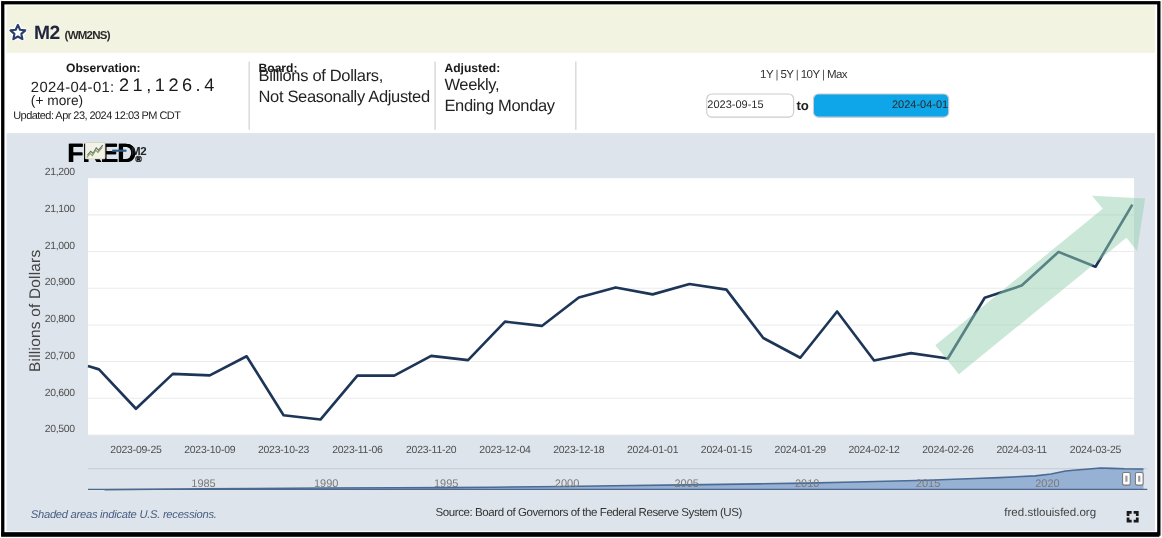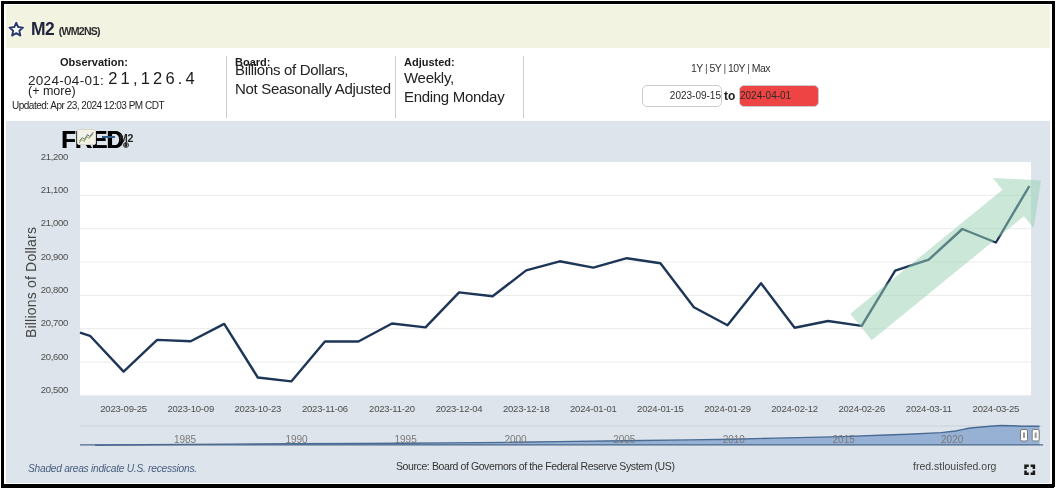--- a/index.html
+++ b/index.html
@@ -35,24 +35,24 @@
 <div class="abs val" style="left:235px;top:60px;">Billions of Dollars,<br>Not Seasonally Adjusted</div>
 
 <div class="abs sep" style="left:395px;"></div>
 <div class="abs lbl" style="left:404px;top:56px;">Adjusted:</div>
 <div class="abs val" style="left:404px;top:68px;">Weekly,<br>Ending Monday</div>
 
 <div class="abs sep" style="left:523px;"></div>
 
 <div class="abs" style="left:691px;top:61.5px;font-size:10.5px;letter-spacing:-0.55px;color:#333;">1Y <span style="color:#555">|</span> 5Y <span style="color:#555">|</span> 10Y <span style="color:#555">|</span> Max</div>
 <div class="abs" style="left:642px;top:85px;width:78px;height:20px;border:1px solid #ccc;border-radius:5px;background:#fff;
-     font-size:10px;color:#2b2b2b;text-align:right;line-height:20px;">2023-09-15</div>
+     font-size:10px;color:#2b2b2b;text-align:left;line-height:20px;">2023-09-15</div>
 <div class="abs" style="left:724px;top:89px;font-size:12px;font-weight:bold;color:#222;">to</div>
-<div class="abs" style="left:739px;top:85px;width:78px;height:20px;border:1px solid #ccc;border-radius:5px;background:#ef4444;
-     font-size:10px;color:#2b2b2b;text-align:left;line-height:20px;">2024-04-01</div>
+<div class="abs" style="left:739px;top:85px;width:78px;height:20px;border:1px solid #ccc;border-radius:5px;background:#0ea5e9;
+     font-size:10px;color:#2b2b2b;text-align:right;line-height:20px;padding-left:44px;">2024-04-01</div>
 
 <div class="abs" id="chartsec"></div>
 <div class="abs" style="left:13px;top:126px;font-size:24px;font-weight:bold;color:#000;letter-spacing:-0.9px;text-shadow:0.6px 0 #000;margin-left:48px;">FRED<span style="font-size:8px;">®</span></div>
 <svg class="abs" style="left:76.5px;top:129px" width="19" height="16" viewBox="0 0 19 16">
   <rect x="0.5" y="0.5" width="18" height="15" rx="1.5" fill="#f3f2e6" stroke="#d6d6c9" stroke-width="1"></rect>
   <polyline points="2.5,12 5.5,8.5 7.5,10.5 10.5,5.5 12.5,7.5 16.5,3" fill="none" stroke="#5b6b80" stroke-width="1"></polyline>
   <polyline points="2,14 5,10.5 7,12.5 10,7.5 12,9.5 16,5" fill="none" stroke="#8ba04f" stroke-width="1"></polyline>
 </svg>
 <div class="abs" style="left:101.5px;top:135.8px;width:13.5px;height:2.3px;background:#2f5a87;"></div>
 <div class="abs" style="left:119px;top:131.5px;font-size:10.5px;font-weight:bold;color:#222;letter-spacing:-0.2px;">M2</div>

